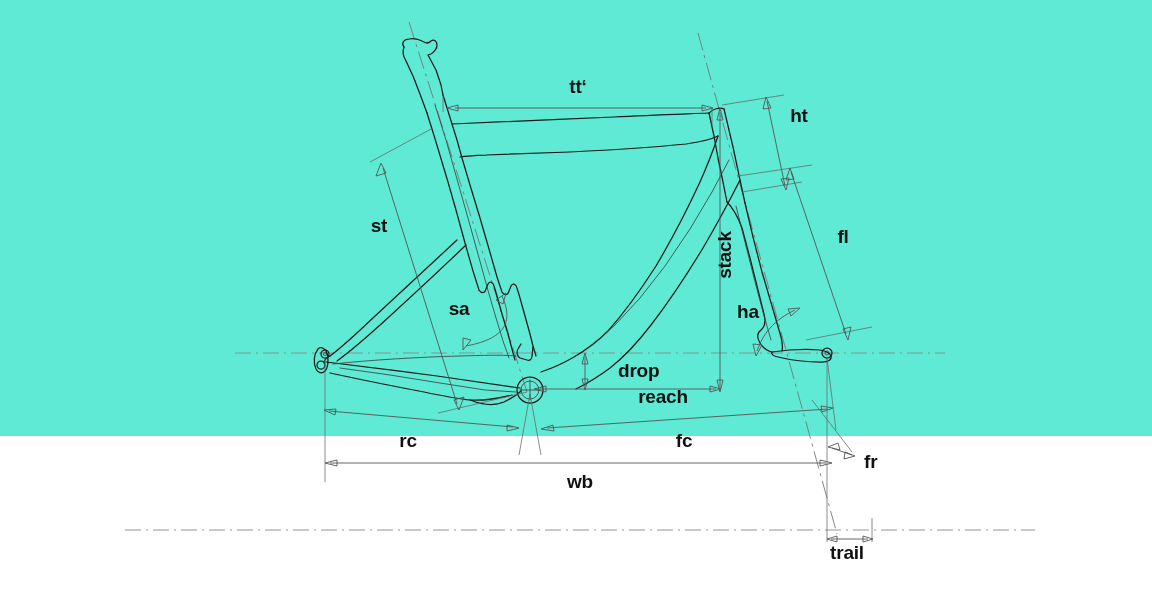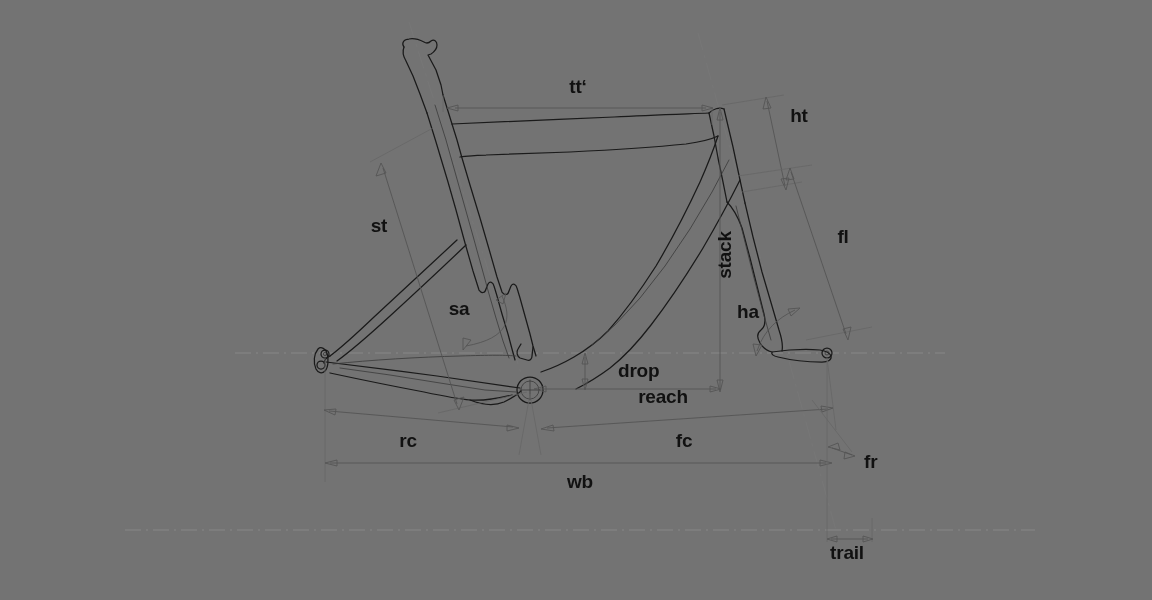--- a/index.html
+++ b/index.html
@@ -9,22 +9,22 @@
   }
   body {
     width: 1152px;
     height: 600px;
     font-family: "Liberation Sans", sans-serif;
     overflow: hidden;
   }
   #diagram-root {
     position: relative;
     width: 1152px;
-    height: 600px;
-    background: #737373;
+    height: 436px;
+    background: #5eead4;
   }
   svg#geom {
     display: block;
     width: 1152px;
     height: 600px;
   }
   .frame-outline {
     fill: none;
     stroke: #1a1a1a;
     stroke-width: 1.25;

